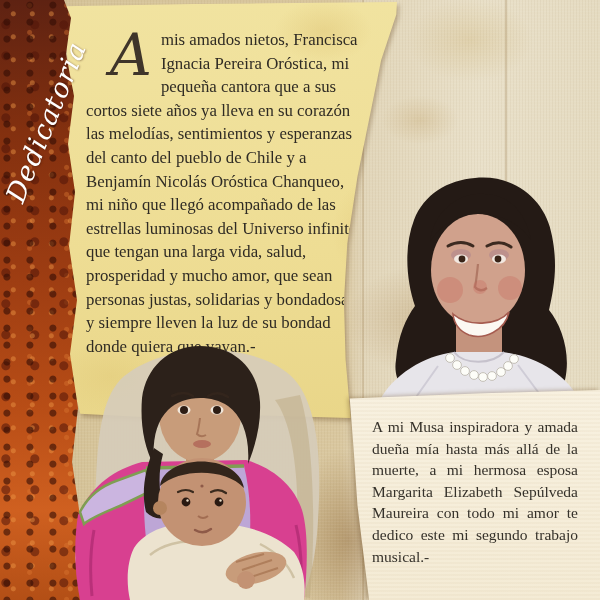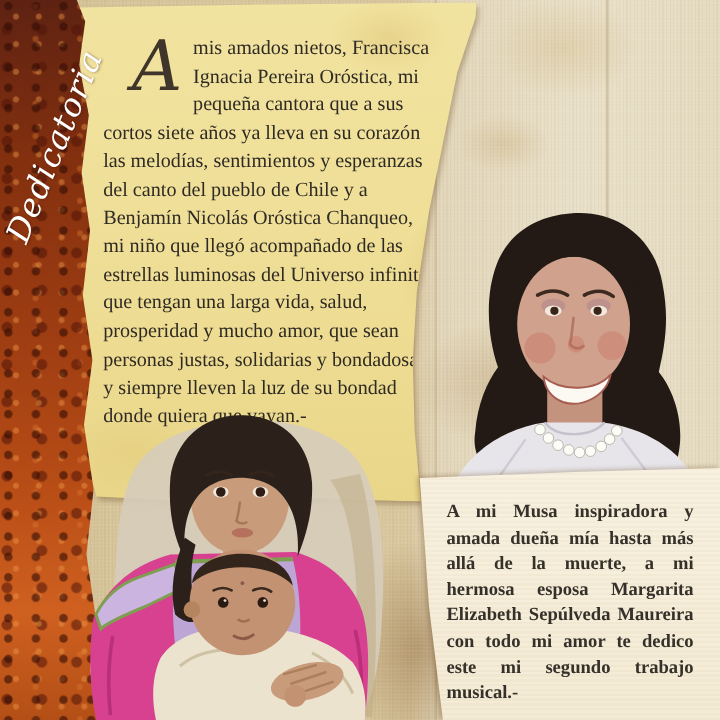--- a/index.html
+++ b/index.html
@@ -77,21 +77,21 @@
   .cream-block{
     position:absolute; left:342px; top:390px; width:258px; height:210px;
     clip-path:polygon(3% 4%,55% 1.5%,100% 0,100% 100%,10.5% 100%,6% 55%,4.5% 28%);
     background-image:
       repeating-linear-gradient(0deg, rgba(180,150,100,.06) 0 2px, transparent 2px 4px),
       linear-gradient(180deg,#f8f1e0,#f4ebd5);
   }
   .muse-text{
     position:absolute; left:30px; top:26px; width:206px;
     font-size:15.5px; line-height:21.6px; color:#35312a;
-    text-align:justify; text-align-last:left;font-weight:bold;
+    text-align:justify; text-align-last:left;
   }
 
   .photo{position:absolute; z-index:5;}
   .photo svg{display:block;}
 </style>
 </head>
 <body>
 
 <div class="page">
 

